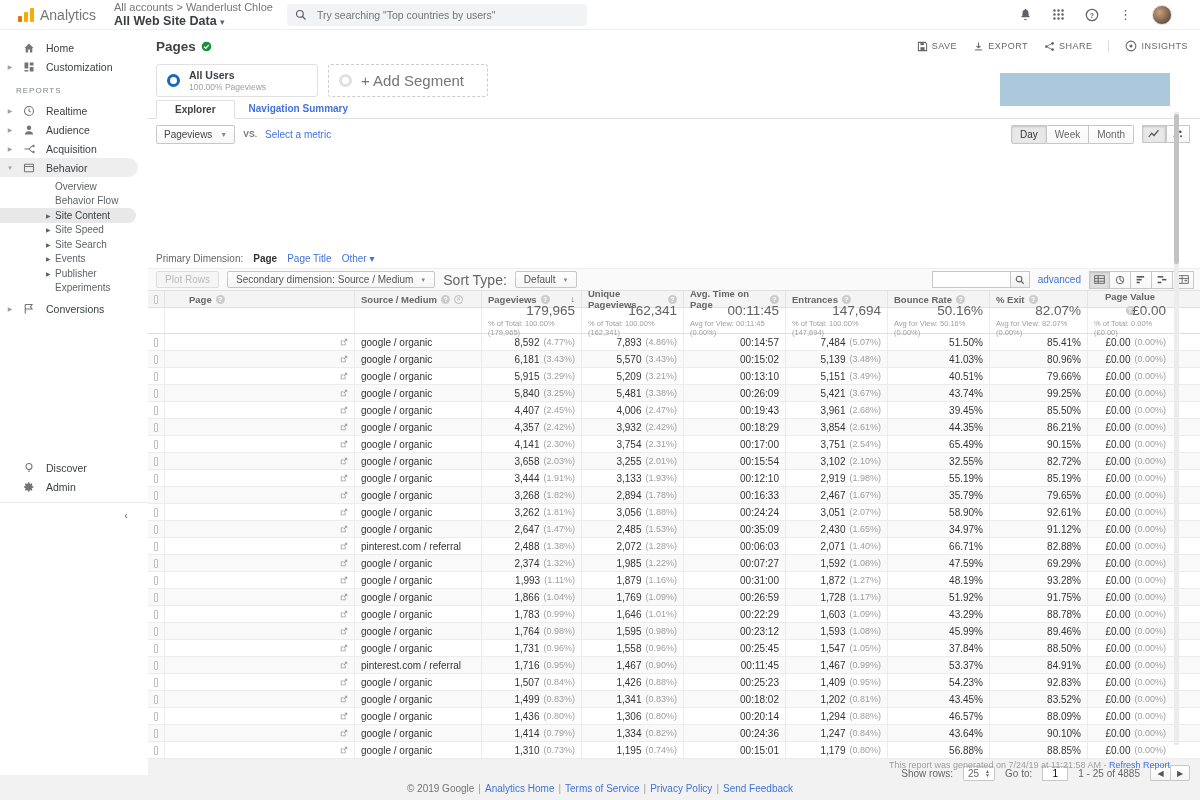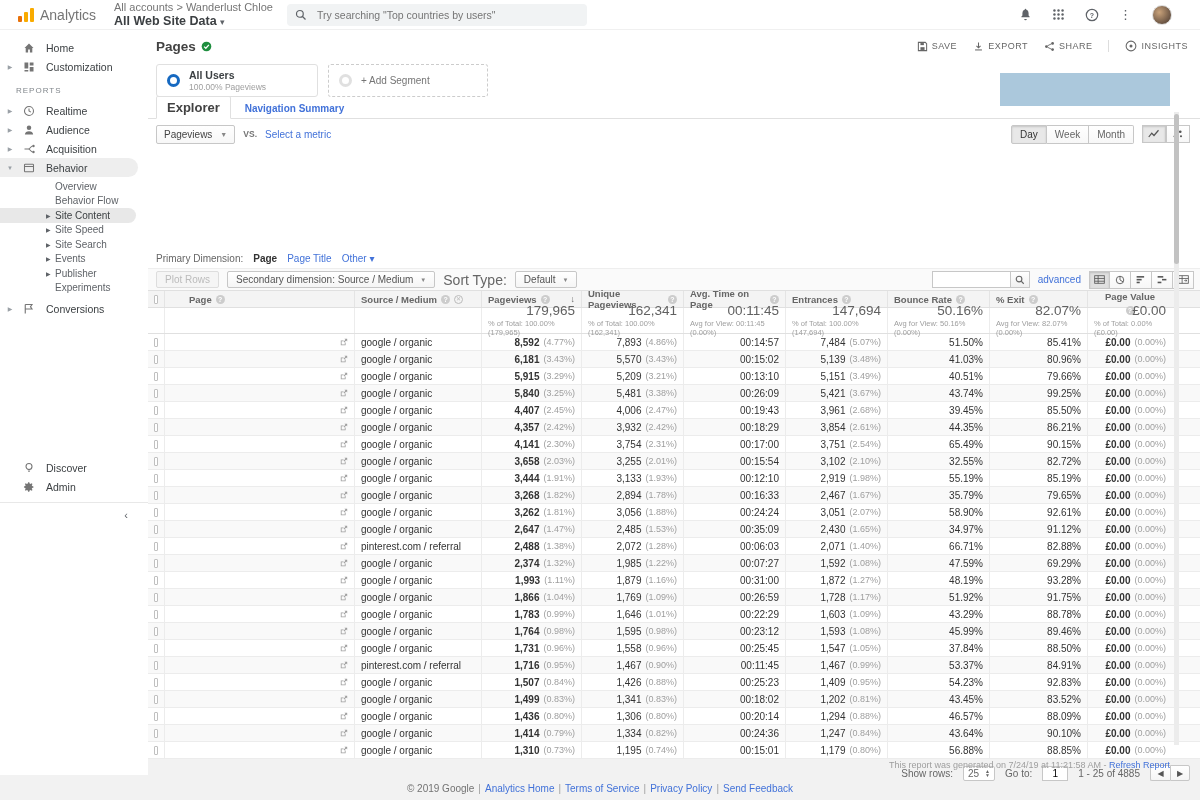--- a/index.html
+++ b/index.html
@@ -61,26 +61,26 @@
 
   .segment-row { position:relative; height:46px; padding:8px 0 0 8px; display:flex; gap:10px; }
   .seg-card { width:162px; height:33px; border:1px solid #e0e0e0; border-radius:3px; background:#fff;
               display:flex; align-items:center; padding:0 10px; gap:9px; cursor:pointer; }
   .seg-ring { width:13px; height:13px; border-radius:50%; border:3.5px solid #1669c1; }
   .seg-name { font-size:10.5px; font-weight:bold; color:#3c4043; line-height:1.2; }
   .seg-sub { font-size:8.5px; color:#9e9e9e; }
   .seg-add { width:160px; height:33px; border:1px dashed #ccc; border-radius:3px; display:flex; align-items:center;
              padding:0 10px; gap:9px; color:#757575; cursor:pointer; background:#fff; }
   .seg-ring-gray { width:13px; height:13px; border-radius:50%; border:3.5px solid #e0e0e0; }
-  .seg-add-label { font-size:10px; color:#757575;text-align:right; }
+  .seg-add-label { font-size:15px; color:#757575;text-align:right; }
   .blue-box { position:absolute; left:852px; top:17px; width:170px; height:33px; background:#abc8dc; }
 
   .tabs-row { height:17px; border-bottom:1px solid #e0e0e0; display:flex; align-items:flex-end; padding-left:8px; }
   .tab-active { border:1px solid #e0e0e0; border-bottom:1px solid #fff; margin-bottom:-1px; background:#fff;
-                font-size:13px; font-weight:bold; color:#424242; padding:3px 10px; border-radius:2px 2px 0 0; cursor:default;}
+                font-size:10px; font-weight:bold; color:#424242; padding:3px 18px; border-radius:2px 2px 0 0; cursor:default;}
   .tab-link { font-size:10px; font-weight:bold; color:#4272d9; margin:0 0 4px 14px; cursor:pointer; }
 
   .metric-row { height:30px; display:flex; align-items:center; padding:0 10px 0 8px; }
   .select-btn { border:1px solid #c7c7c7; border-radius:2px; background:linear-gradient(#fff,#f7f7f7);
                 font-size:10px; color:#444; padding:3px 7px; display:flex; gap:8px; align-items:center; cursor:pointer;}
   .select-btn .caret { font-size:7px; color:#888; }
   .vs { font-size:8.5px; font-weight:bold; color:#757575; margin:0 8px; }
   .blue-link { color:#4272d9; cursor:pointer; }
   .metric-right { margin-left:auto; display:flex; align-items:center; gap:8px; }
   .btn-group { display:flex; }
@@ -147,21 +147,21 @@
   .ts-num { font-size:13.5px; color:#616161; line-height:1.1; }
   .ts-note { font-size:7.5px; color:#9e9e9e; }
 
   .tbody .trow { display:flex; height:17px; align-items:center; border-bottom:1px solid #ececec; background:#fff; }
   .tbody .trow.alt { background:#f9f9f9; }
   .td { height:100%; display:flex; align-items:center; padding:0 6px; border-right:1px solid #ececec;
         font-size:10px; color:#333; }
   .td:last-child{border-right:0;}
   .td.num { justify-content:flex-end; gap:4px; }
   .td .pct { color:#9e9e9e; font-size:9px; }
-  .td b { font-weight:bold; }
+  .td b { font-weight:normal; }
   .td.c-page { justify-content:flex-end; }
   .td.c-sel { justify-content:center; }
 
   .pagination { display:flex; align-items:center; justify-content:flex-end; gap:10px; height:20px;
                 padding:8px 10px 0 0; font-size:10px; color:#666; }
   .mini-select { border:1px solid #c7c7c7; border-radius:2px; background:#fff; padding:1px 4px; display:flex;
                  align-items:center; gap:6px; cursor:pointer;text-align:right; }
   .updown { display:flex; flex-direction:column; font-size:5px; color:#666; line-height:4px; }
   .goto-input { width:26px; height:15px; border:1px solid #c7c7c7; font-size:10px; text-align:center; outline:none;
                 font-family:inherit; }

